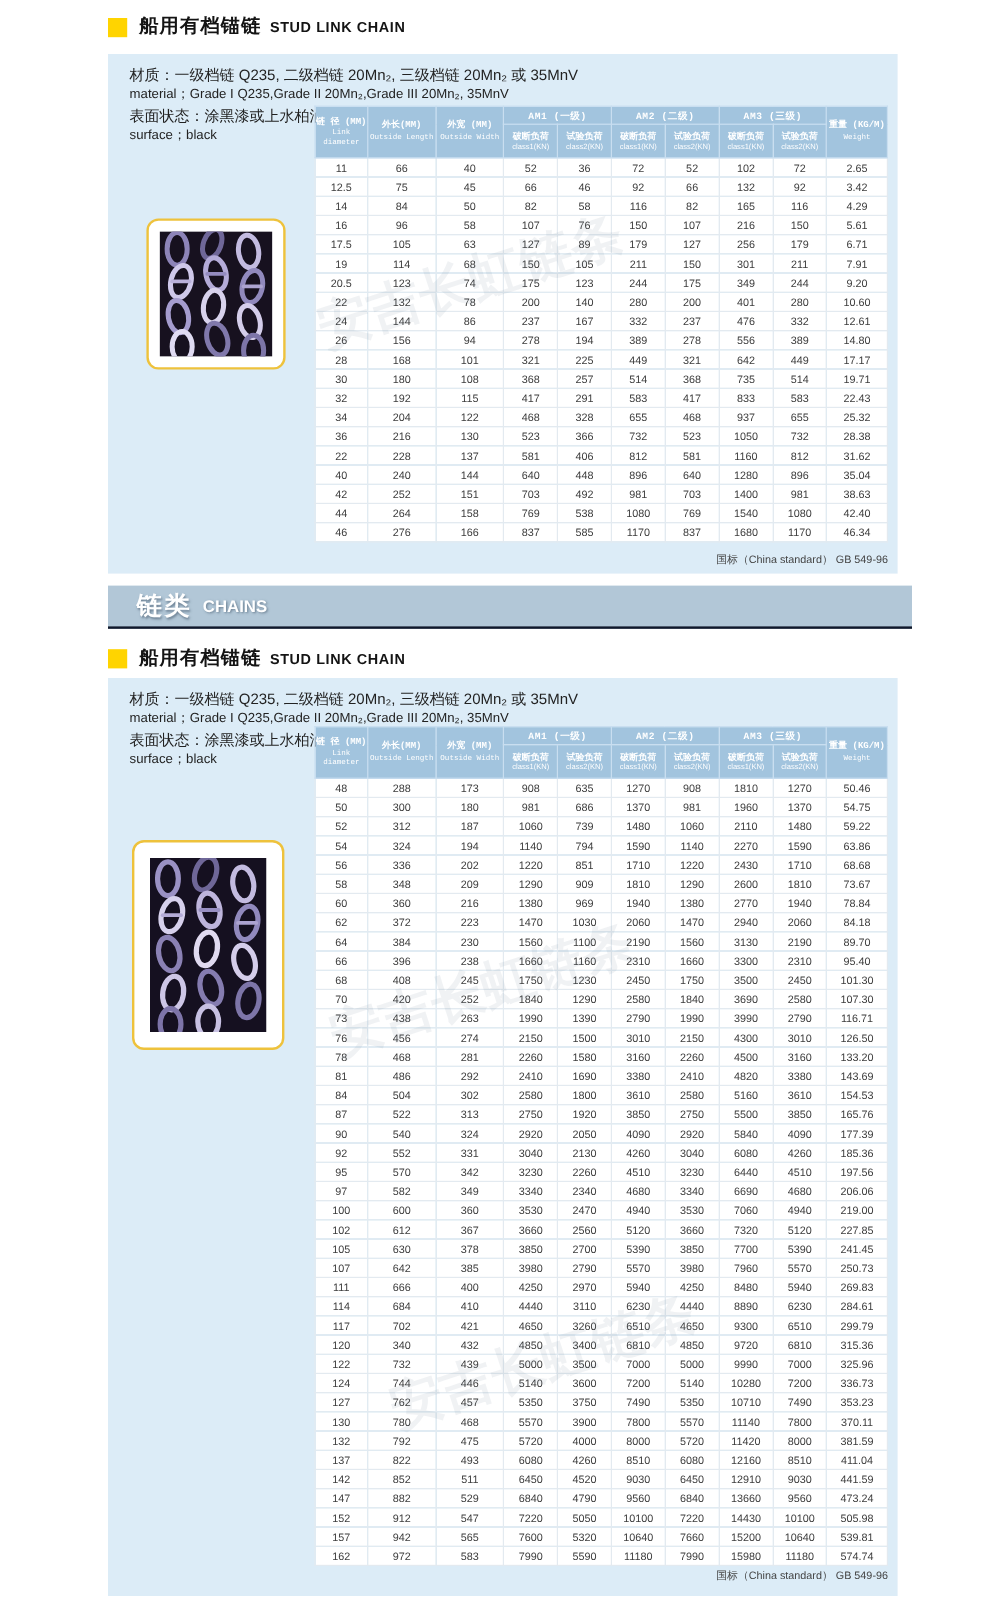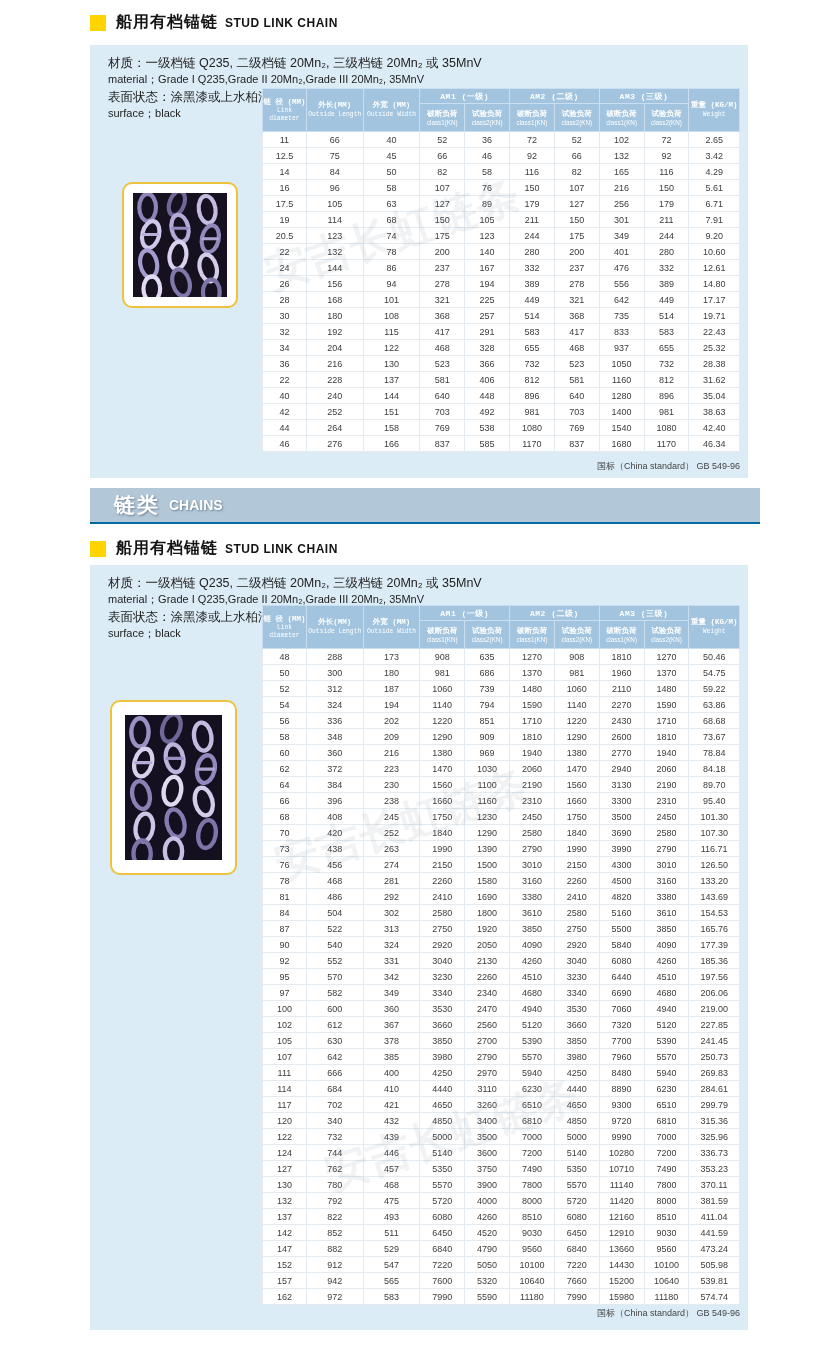--- a/index.html
+++ b/index.html
@@ -35,21 +35,21 @@
   th.main{height:41px;font-family:Liberation Mono, monospace;}
   tbody td{background:#fff;border:1px solid #e3eaf0;font-size:9px;color:#3c3c3c;
            text-align:center;height:15px;padding:0;overflow:hidden;}
   .std-note{position:absolute;right:8px;font-size:9px;color:#444;}
   #panel1 .std-note{top:415px;}
   #panel2 .std-note{bottom:10px;}
 
   
   .banner{position:absolute;left:90px;top:488px;width:670px;height:36px;background:#b2c7d7;
           display:flex;align-items:center;padding-left:24px;box-sizing:border-box;
-          border-bottom:2px solid #0369a1;}
+          border-bottom:2px solid #0f172a;}
   .banner-zh{font-size:21px;font-weight:bold;color:#fff;letter-spacing:2px;
              text-shadow:1px 1px 2px rgba(70,90,110,.65);}
   .banner-en{font-size:14px;font-weight:bold;color:#fff;margin-left:9px;
              text-shadow:1px 1px 2px rgba(70,90,110,.65);}
 
   
   .photo-card{position:absolute;background:#fff;border:2px solid #eec23c;border-radius:10px;box-sizing:content-box;}
   #photo1{left:32px;top:137px;width:94px;height:104px;padding:9px;}
   #photo2{left:20px;top:135px;width:97px;height:145px;padding:13px;}
   .photo-card svg{width:100%;height:100%;display:block;}

